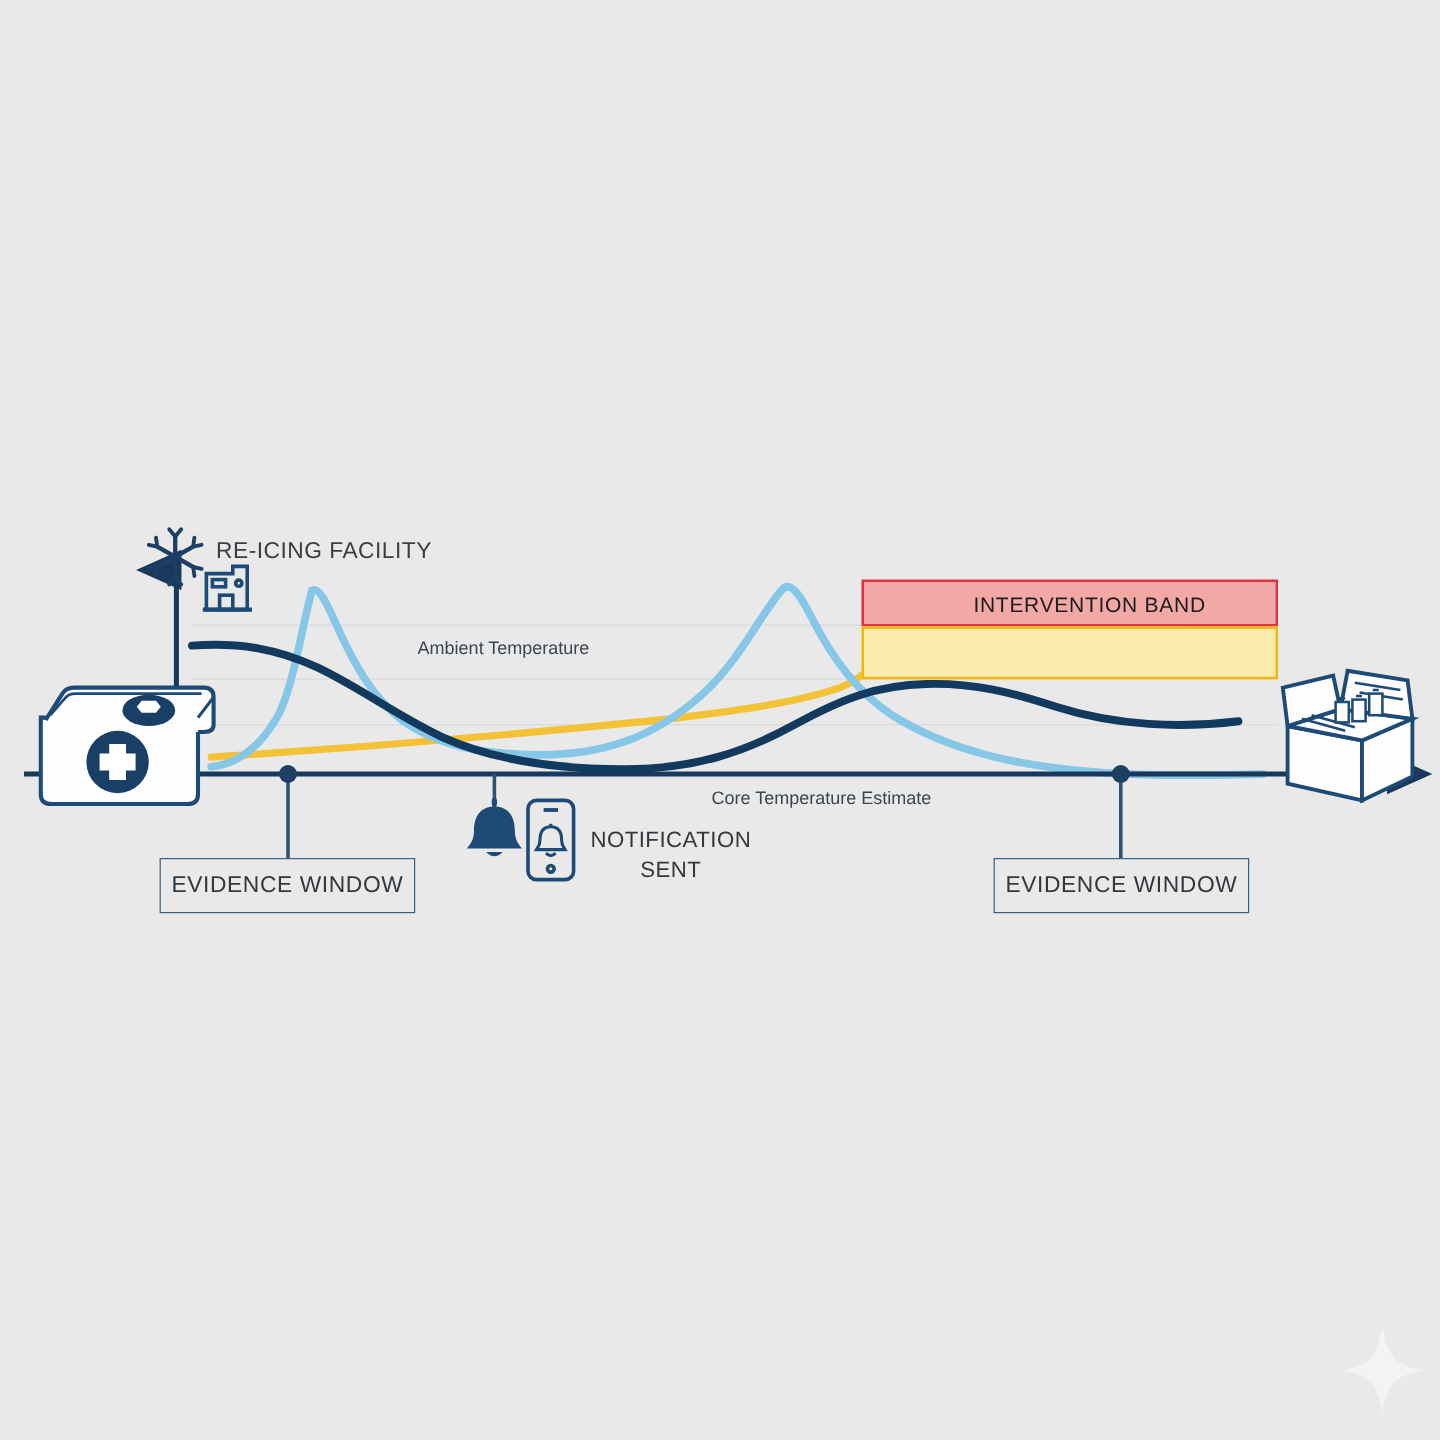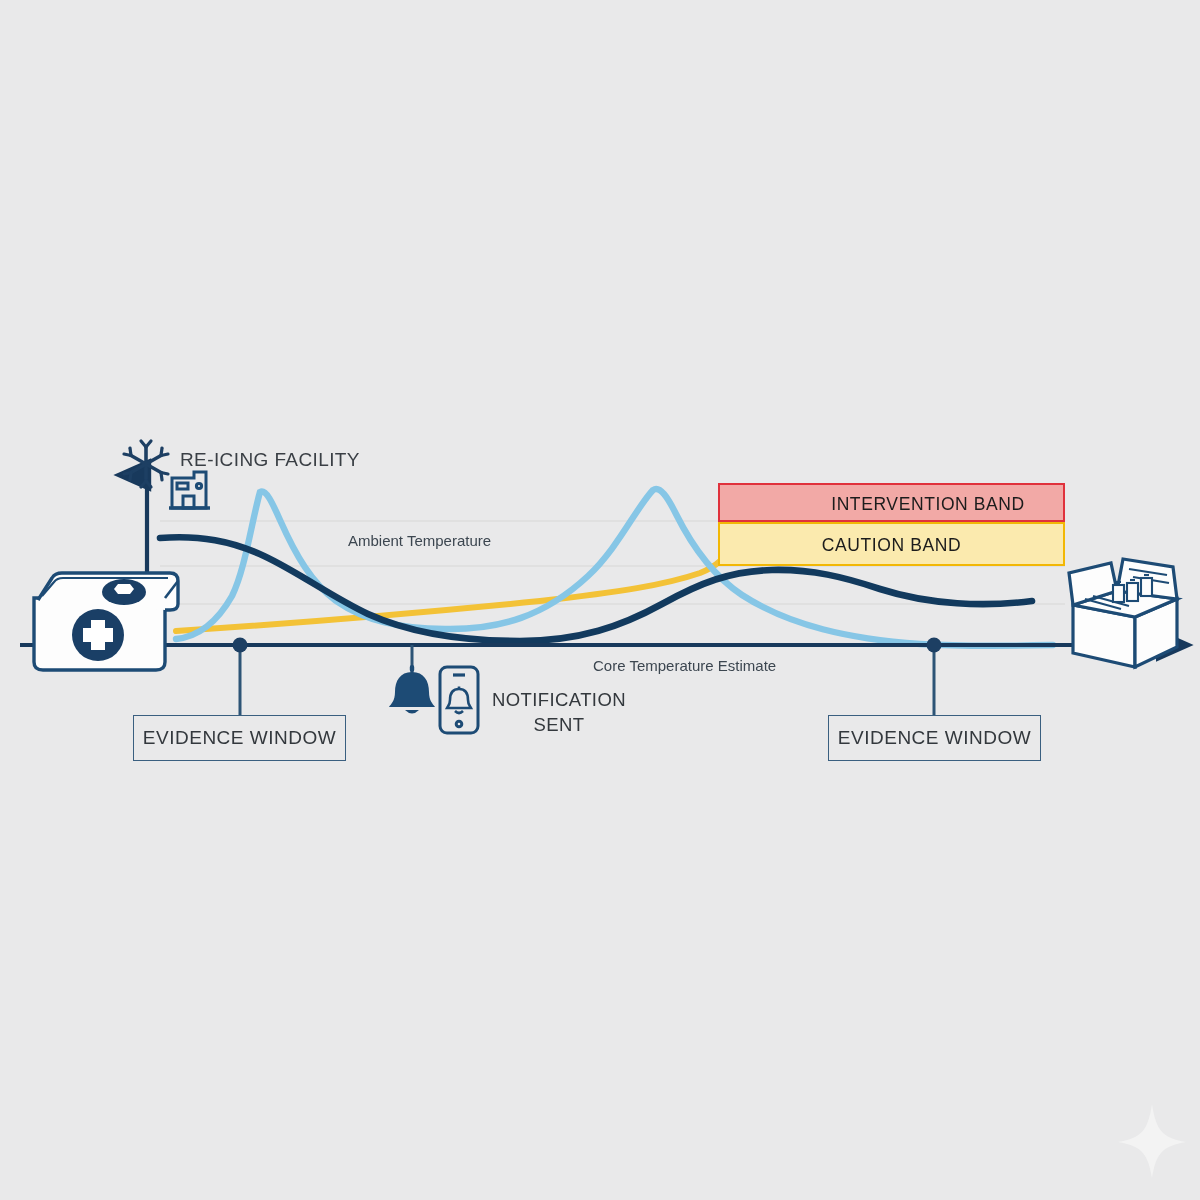--- a/index.html
+++ b/index.html
@@ -170,25 +170,24 @@
         <line x1="89" y1="20" x2="94" y2="20"></line>
       </g>
     </g>
 
     <path d="M1152 1104 C1156 1130, 1162 1138, 1186 1142 C1162 1146, 1156 1154, 1152 1178
              C1148 1154, 1142 1146, 1118 1142 C1142 1138, 1148 1130, 1152 1104 Z" fill="#f3f3f3"></path>
   </svg>
 
   <div style="position:absolute;left:718px;top:483px;width:347px;height:39px;
               background:#f2a9a6;border:2.2px solid #e0313c;box-sizing:border-box;"></div>
-  <div class="band-text" style="left:738px;top:494px;width:380px;">INTERVENTION BAND</div>
+  <div class="band-text" style="left:718px;top:494px;width:380px;">INTERVENTION BAND</div>
 
   <div style="position:absolute;left:718px;top:522px;width:347px;height:44px;
               background:#fbeaae;border:2.2px solid #f2b705;box-sizing:border-box;"></div>
-  <div class="band-text" style="left:718px;top:535px;width:347px;">CAUTION BAND</div>
 
   <div class="lbl lbl-cap" style="left:180px;top:449px;">RE-ICING FACILITY</div>
 
   <div class="lbl lbl-curve" style="left:348px;top:532px;">Ambient Temperature</div>
 
   <div class="lbl lbl-curve" style="left:593px;top:657px;">Core Temperature Estimate</div>
 
   <div class="notif">
     <span>NOTIFICATION</span><br>
     <span>SENT</span>

